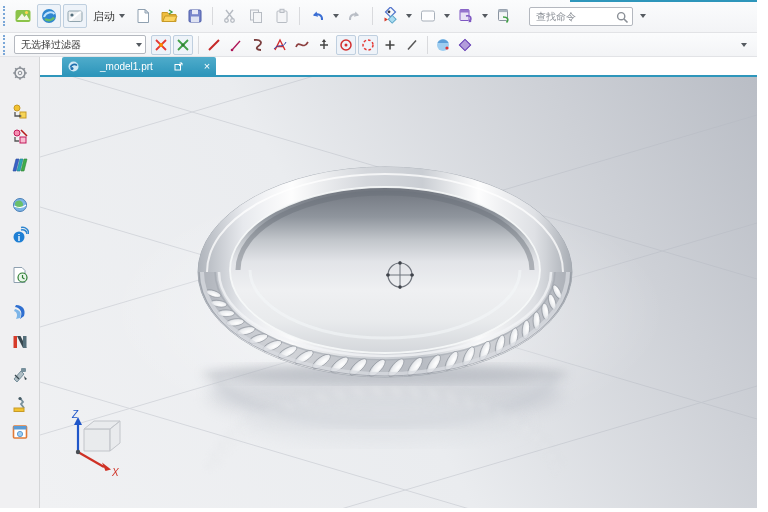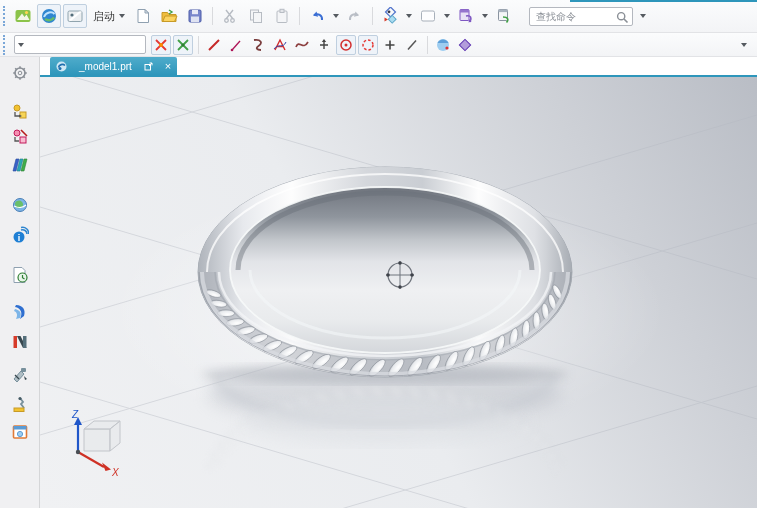--- a/index.html
+++ b/index.html
@@ -35,21 +35,21 @@
 
   
   #mid { display:flex; height:451px; }
   #sidebar { width:40px; background:#f0f0f2; border-right:1px solid #d5d6d8;
              display:flex; flex-direction:column; align-items:center; }
   .sbi { width:24px; height:20px; display:flex; align-items:center; justify-content:center;
          border-radius:2px; }
   #right-area { flex:1; display:flex; flex-direction:column; }
   #tabbar { height:20px; background:#fff; display:flex; align-items:flex-end;
             border-bottom:2px solid #2e96bb; }
-  #tab-active { display:flex; align-items:center; gap:12px; height:18px; margin-left:10px;
+  #tab-active { display:flex; align-items:center; gap:21px; height:18px; margin-left:22px;
                 padding:0 6px; background:linear-gradient(#4faccb,#2e96bb);
                 border-radius:2px 2px 0 0; }
   #tab-active .ttl { color:#fff; font-size:10px; }
   #tab-active .tx { color:#fff; font-size:11px; line-height:10px; }
   #viewport { position:relative; flex:1;
               background:linear-gradient(60deg,#f0f1f3 0%,#eaecef 45%,#cdd0d6 78%,#b9bdc5 100%); }
   #viewport svg { position:absolute; left:0; top:0; }
 
   #topline { position:absolute; left:570px; top:0; width:187px; height:2px; background:#2e96bb; }
 </style>
@@ -193,20 +193,21 @@
         <path d="M8,8 L11.5,11.5" stroke="#8a8f96" stroke-width="1.6"></path>
         </svg>
     </div>
     <span class="caret"></span>
   </div>
 
   <div id="tb2" class="tb-row">
     <div class="grab"></div>
 
     <div class="combo" id="filter-combo">
+      <span class="ctext">无选择过滤器</span>
       <span class="caret"></span>
     </div>
 
     <div class="tbtn sm pressed">
       <svg width="16" height="16">
           <path d="M3,3 L13,13 M13,3 L3,13" stroke="#e53935" stroke-width="1.8"></path>
         <circle cx="8" cy="8" r="2" fill="#fb8c00"></circle>
         </svg>
     </div>
     <div class="tbtn sm pressed">

